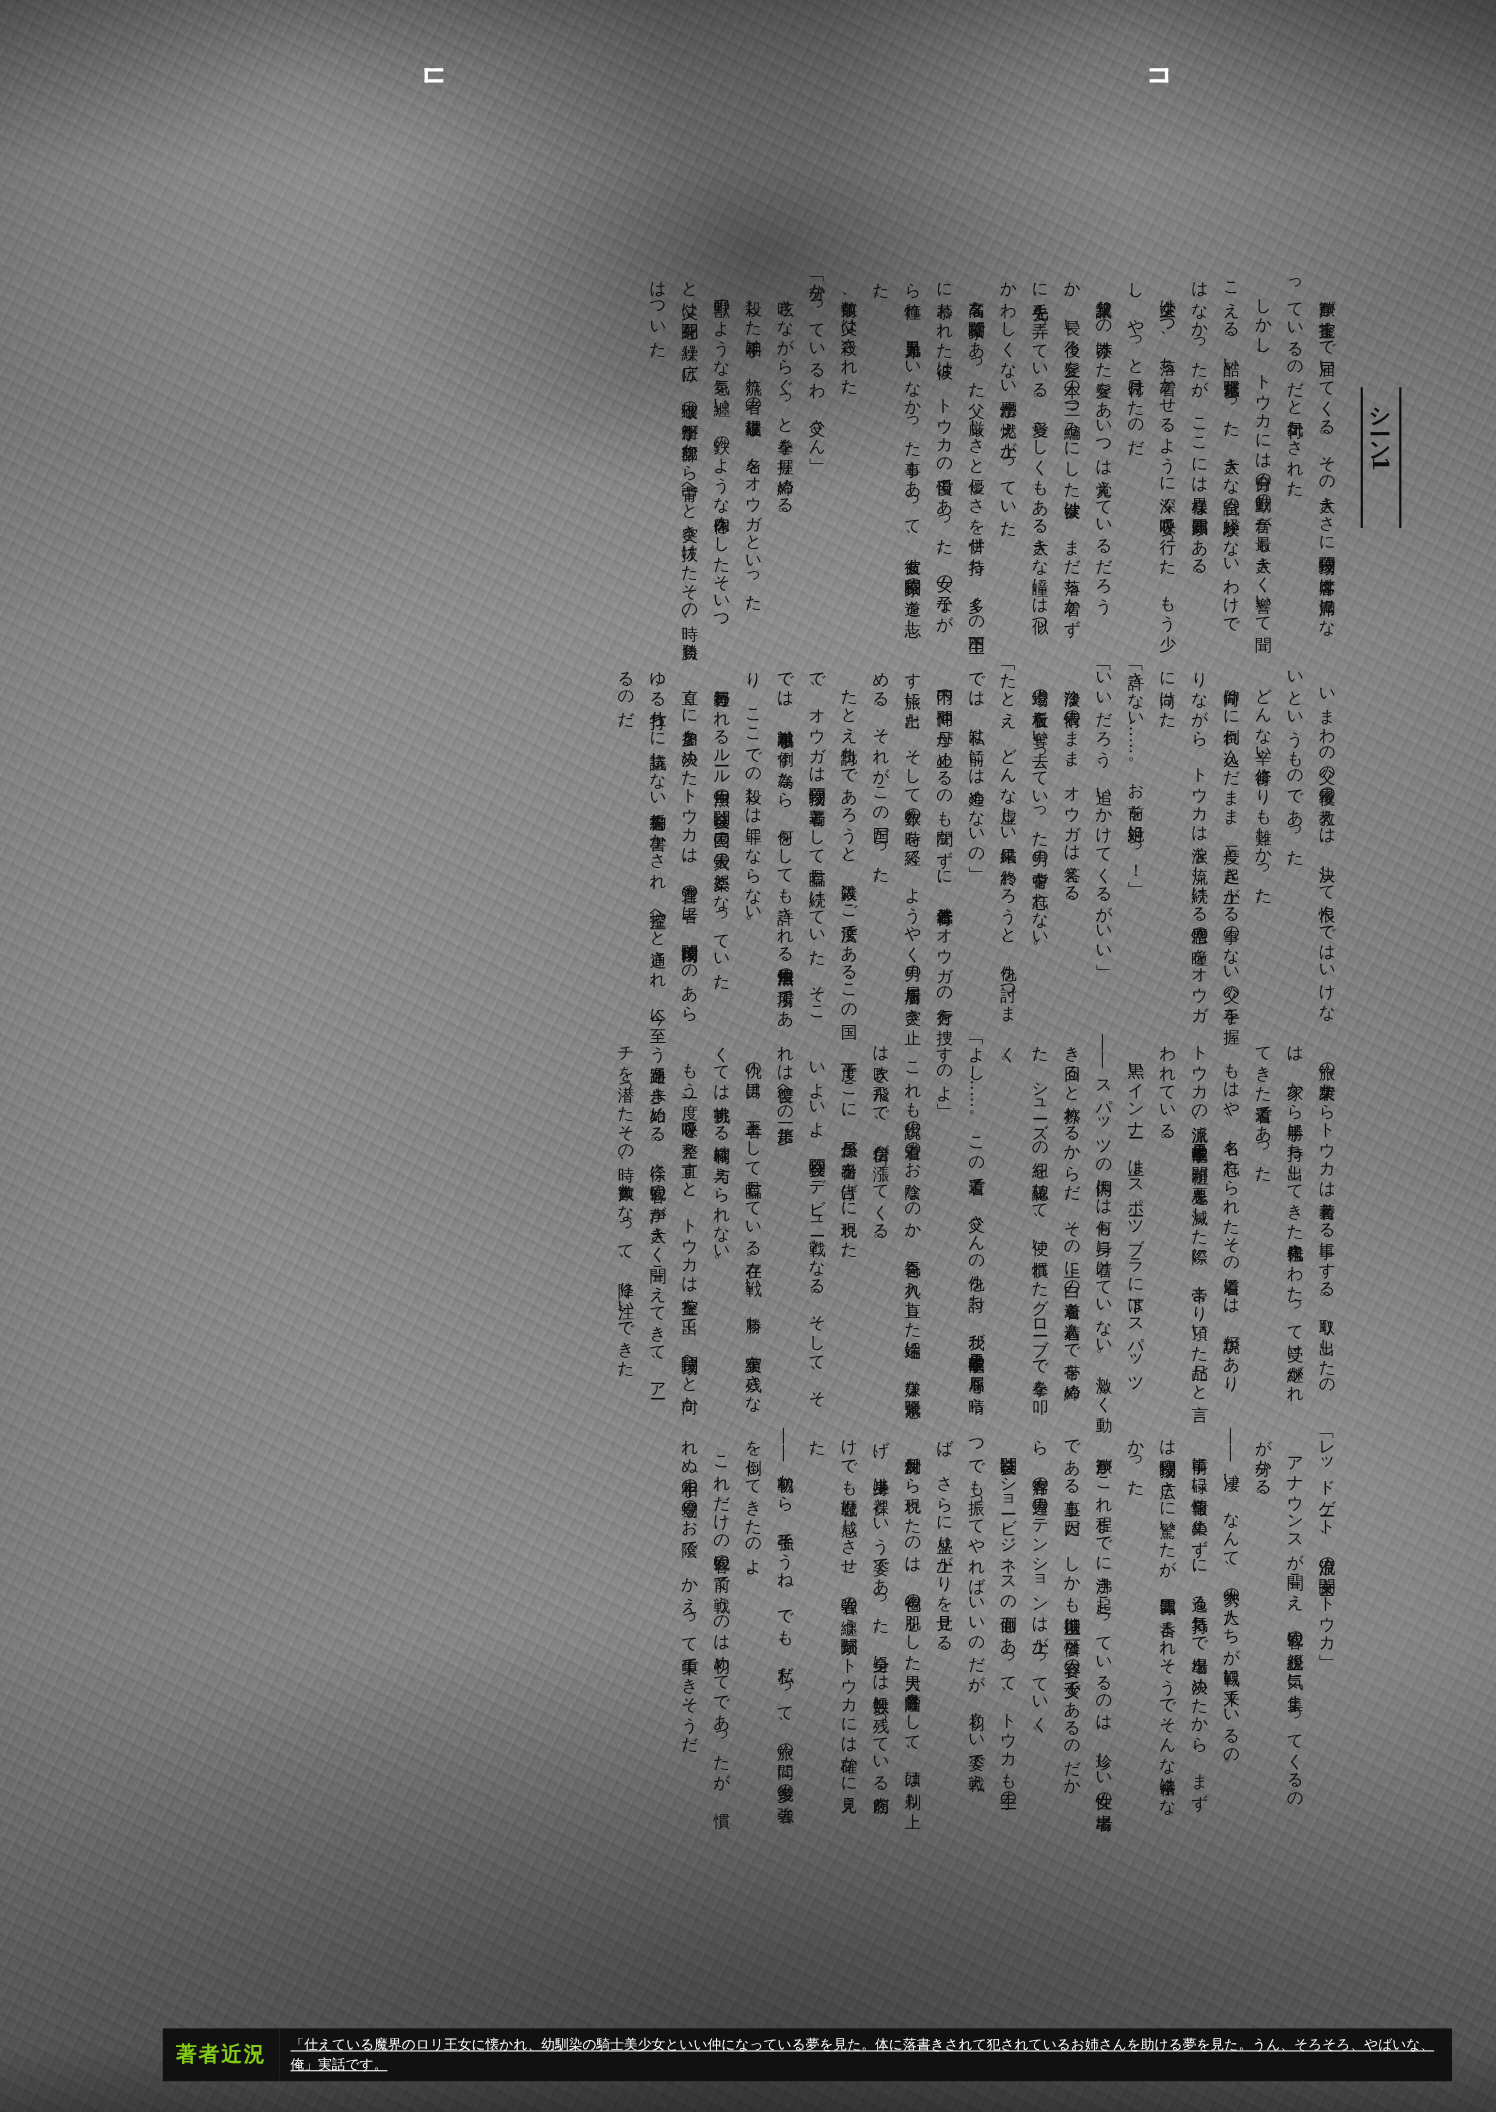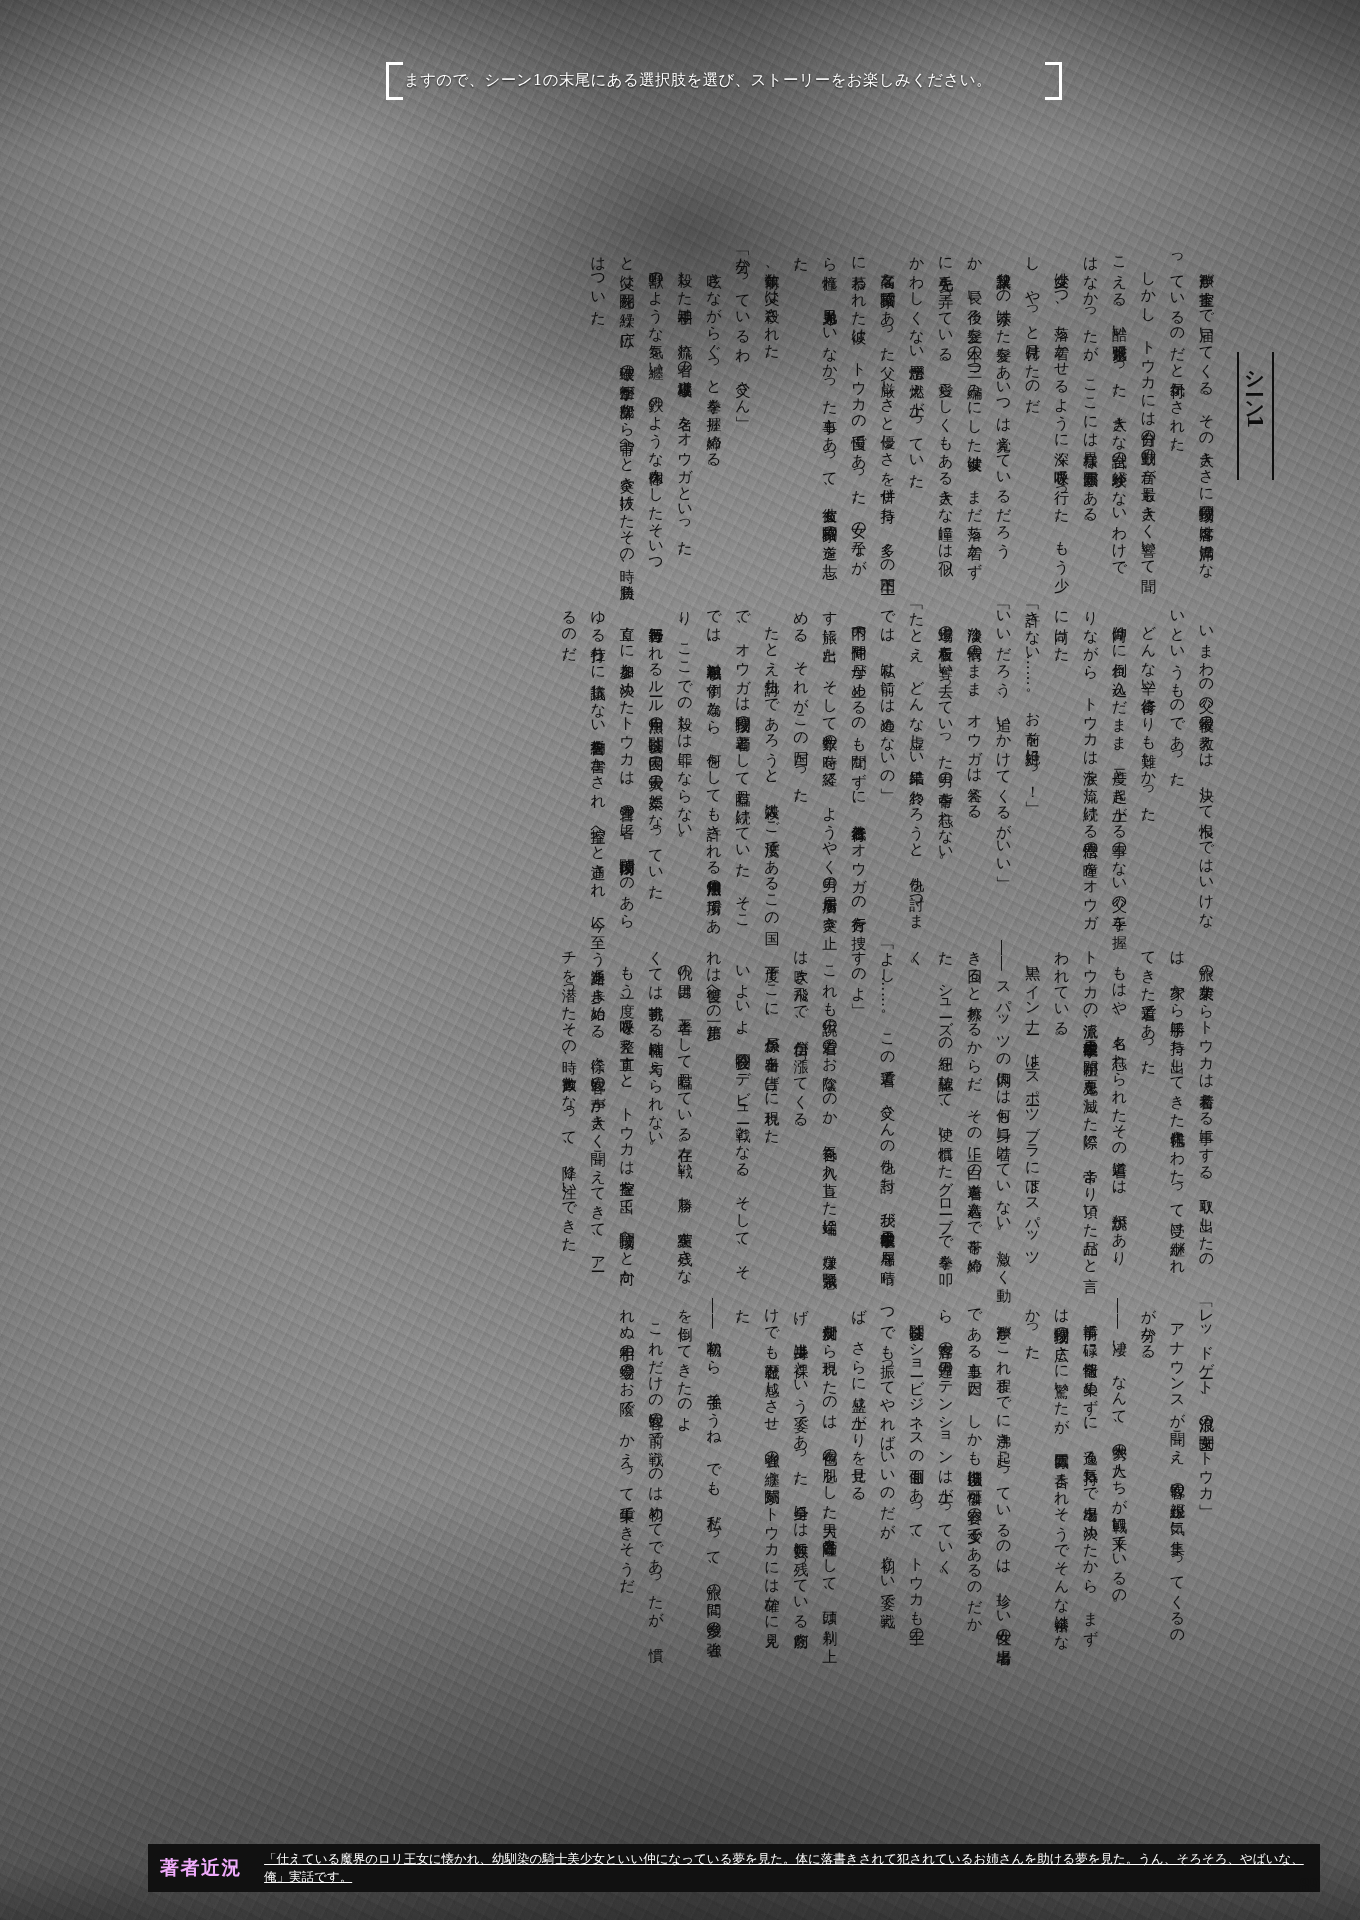--- a/index.html
+++ b/index.html
@@ -88,21 +88,21 @@
   #b2{top:480px;right:96px;height:330px;width:470px;}
   #b3{top:820px;right:96px;height:340px;width:470px;}
   #b4{top:1178px;right:96px;height:345px;width:470px;}
 
   
   .footer{
     position:absolute;left:148px;right:40px;bottom:28px;height:48px;z-index:6;
     display:flex;align-items:stretch;
   }
   .footer-tag{
-    background:#111;color:#f0abfc;font-weight:bold;
+    background:#111;color:#84cc16;font-weight:bold;
     font-size:19px;letter-spacing:.08em;
     padding:9px 12px;display:flex;align-items:center;
     white-space:nowrap;
   }
   .footer-body{
     background:#111;color:#fff;flex:1;
     font-size:12.5px;line-height:1.45;
     padding:6px 14px 6px 10px;
     display:flex;align-items:center;text-decoration:underline;
   }
@@ -114,21 +114,20 @@
 </style>
 </head>
 <body>
 
 <div class="bg"></div>
 <div class="vignette"></div>
 
 <div class="notice">
   <span class="brk l"></span>
   <span class="brk r"></span>
-  <p>ますので、シーン1の末尾にある選択肢を選び、ストーリーをお楽しみください。</p>
 </div>
 
 <div class="page">
 
   <div class="scene-label">シーン1</div>
 
   <div class="blk" id="b1">
       <p>歓声が控室まで届いてくる。その大きさに闘技場の客席は満席になっているのだと気付かされた。</p>
       <p>しかし、トウカには自分の鼓動の音が最も大きく響いて聞こえる。酷い緊張感だった。大きな試合の経験がないわけではなかったが、ここには異様な雰囲気がある。</p>
       <p>少女は一つ、落ち着かせるように深く呼吸を行った。もう少し、やっと見付けたのだ。</p>

